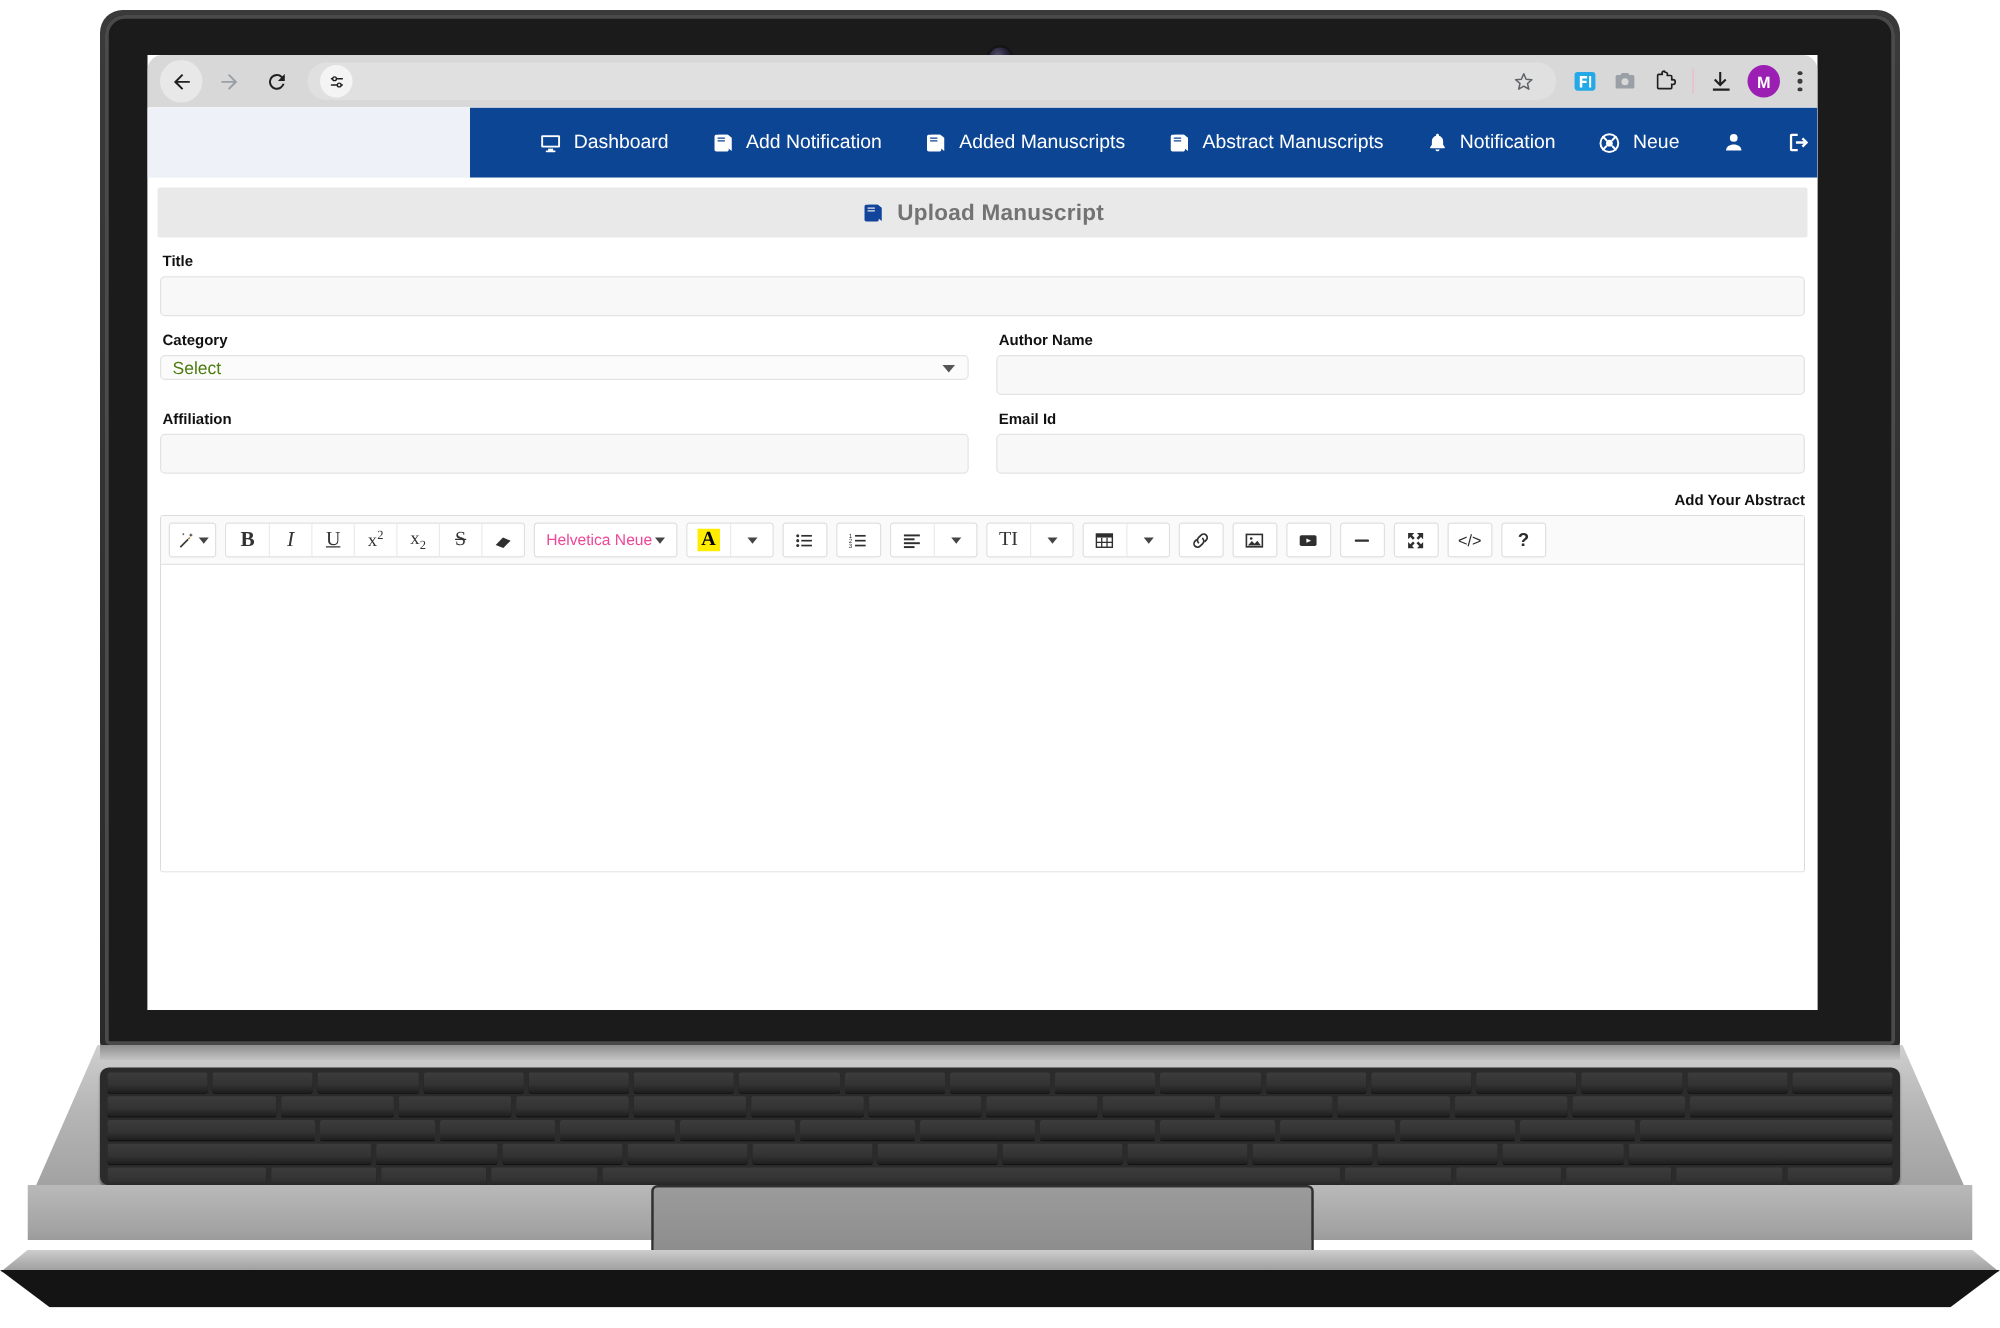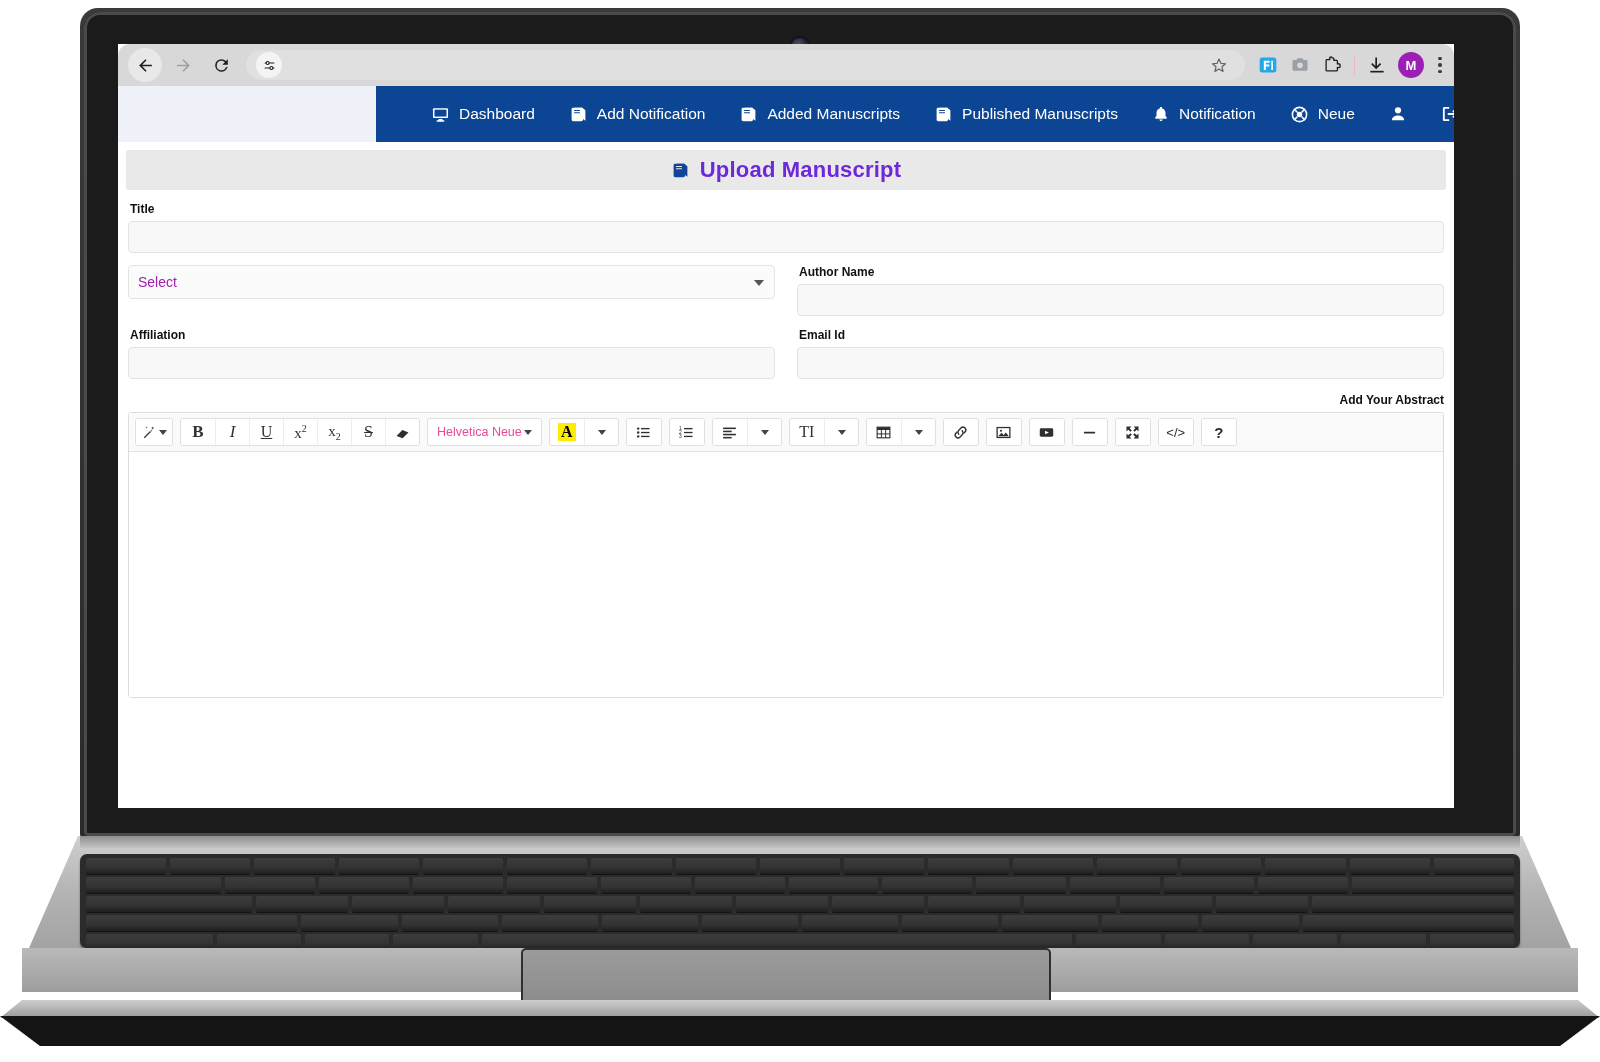--- a/index.html
+++ b/index.html
@@ -169,44 +169,44 @@
     width:52px;height:56px;cursor:pointer;
   }
 
   
   #titlebar{
     margin:8px 8px 0 8px;height:40px;background:#e9e9e9;
     display:flex;align-items:center;justify-content:center;gap:10px;
     border-radius:2px;
   }
   #titlebar .ttl{
-    color:#6d28d9;font-size:22px;font-weight:bold;letter-spacing:.2px;
+    color:#737373;font-size:18px;font-weight:bold;letter-spacing:.2px;
   }
 
   
   #form{padding:12px 10px 0 10px;}
   .flabel{
     font-size:12px;font-weight:bold;color:#111;
     margin:0 0 5px 2px;
   }
   .finput{
     width:100%;height:32px;box-sizing:border-box;
     background:#f8f8f8;border:1px solid #e3e3e3;border-radius:4px;
     padding:0 9px;font-size:13.5px;color:#333;
     font-family:"Liberation Sans", sans-serif;
     outline:none;
   }
   .frow{display:flex;gap:22px;margin-top:12px;}
   .fcol{flex:1;min-width:0;}
   .fullrow{margin-top:0;}
   .select-wrap{position:relative;}
   .fselect{
-    width:100%;height:34px;box-sizing:border-box;
+    width:100%;height:20px;box-sizing:border-box;
     background:#fbfbfb;border:1px solid #e3e3e3;border-radius:4px;
-    padding:0 11px 0 9px;font-size:14px;color:#a21caf;
+    padding:0 11px 0 9px;font-size:14px;color:#4d7c0f;
     font-family:"Liberation Sans", sans-serif;
     -webkit-appearance:none;appearance:none;outline:none;cursor:pointer;
   }
   .sel-caret{
     position:absolute;right:11px;top:50%;margin-top:-2px;
     width:0;height:0;border-left:5px solid transparent;
     border-right:5px solid transparent;border-top:6px solid #555;
     pointer-events:none;
   }
 
@@ -383,21 +383,21 @@
             </svg>
             <span class="lbl">Added Manuscripts</span>
           </div>
 
           <div class="navitem">
             <svg width="19" height="19" viewBox="0 0 24 24">
               <path d="M5.2 3.6h10.4c1.2 0 2.1.6 2.1 1.6v13.4c0 1-.9 1.8-2.1 1.8H5.2c-1.1 0-1.9-.7-1.9-1.7V5.3c0-1 .8-1.7 1.9-1.7z" fill="#ffffff"></path>
               <path d="M7.2 3.6h9.6l3.9 3v13.3l-3.9-3z" fill="#ffffff"></path>
               <path d="M6.4 6.2h7.4v1.3H6.4zM6.4 9.1h7.4v1.3H6.4z" fill="#0c4594"></path>
             </svg>
-            <span class="lbl">Published Manuscripts</span>
+            <span class="lbl">Abstract Manuscripts</span>
           </div>
 
           <div class="navitem">
             <svg width="18" height="18" viewBox="0 0 24 24">
               <path d="M12 2.6c-.9 0-1.6.7-1.6 1.6v.5C7.8 5.4 6 7.7 6 10.4v4l-1.7 2.4c-.4.6 0 1.4.8 1.4h13.8c.8 0 1.2-.8.8-1.4L18 14.4v-4c0-2.7-1.8-5-4.4-5.7v-.5c0-.9-.7-1.6-1.6-1.6z" fill="#ffffff"></path>
               <path d="M9.7 19.4c.2 1.2 1.2 2 2.3 2s2.1-.8 2.3-2z" fill="#ffffff"></path>
             </svg>
             <span class="lbl">Notification</span>
           </div>
 
@@ -439,20 +439,21 @@
 
       <div id="form">
 
         <div class="fullrow">
           <div class="flabel">Title</div>
           <input class="finput" type="text" placeholder="" style="">
         </div>
 
         <div class="frow">
           <div class="fcol">
+            <div class="flabel">Category</div>
             <div class="select-wrap">
               <select class="fselect">
                 <option>Select</option>
               </select>
               <span class="sel-caret"></span>
             </div>
           </div>
           <div class="fcol">
             <div class="flabel">Author Name</div>
             <input class="finput" type="text" placeholder="" style="">

